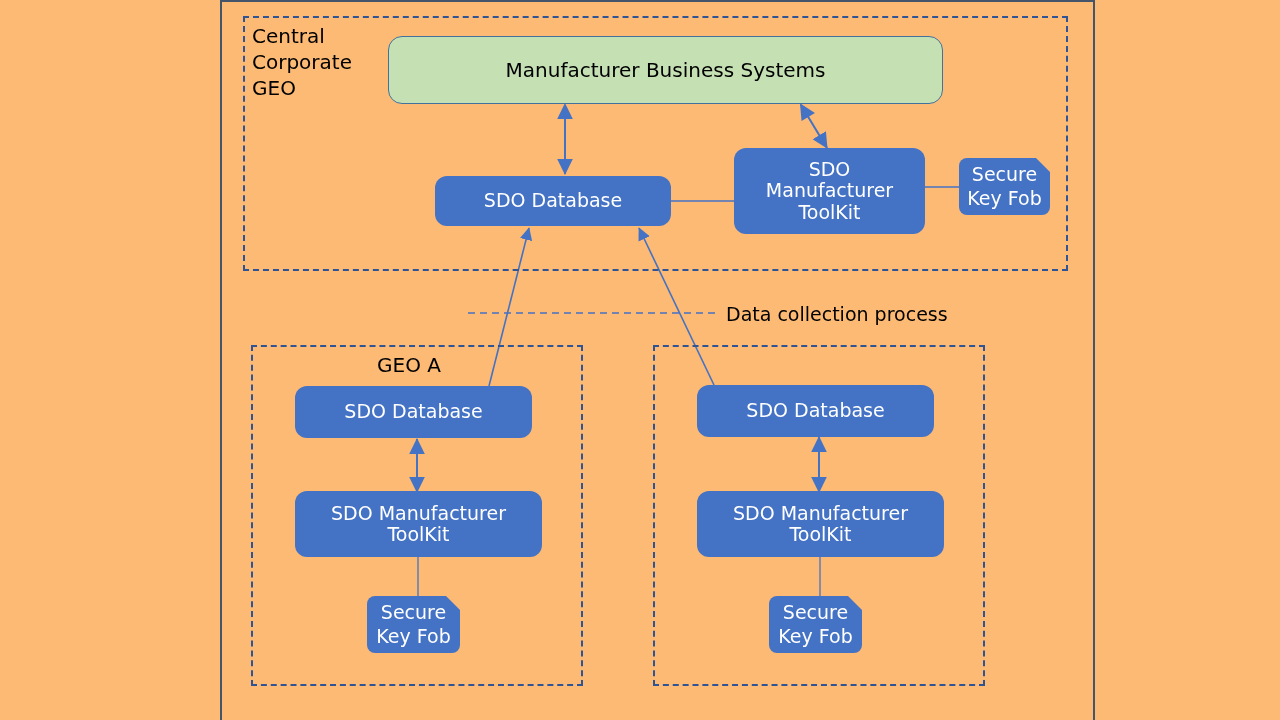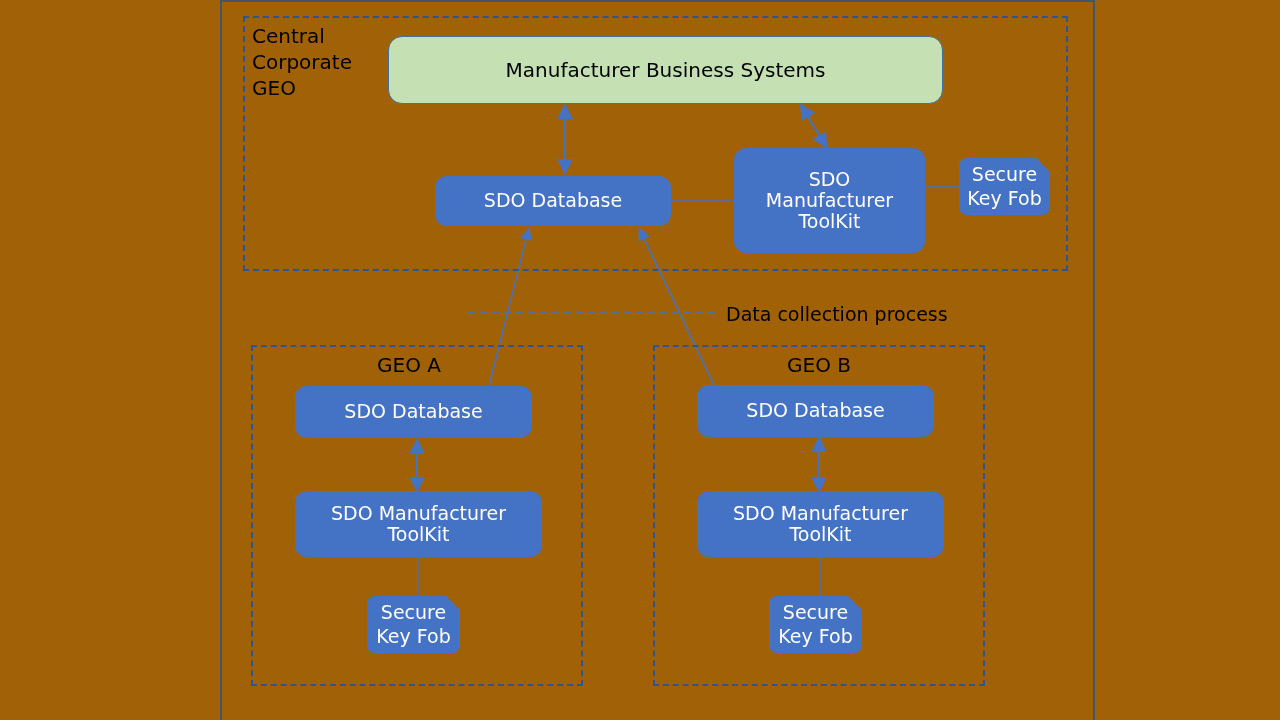--- a/index.html
+++ b/index.html
@@ -8,21 +8,21 @@
     padding: 0;
     background: #ffffff;
   }
   body {
     font-family: "DejaVu Sans", sans-serif;
   }
   #canvas {
     position: relative;
     width: 1280px;
     height: 720px;
-    background: #a16207;
+    background: #fdba74;
     overflow: hidden;
   }
 
   
   .outer-frame {
     position: absolute;
     left: 220px;
     top: 0px;
     width: 875px;
     height: 740px;
@@ -165,29 +165,28 @@
   <div class="dashed-group" style="left:251px; top:345px; width:332px; height:341px;"></div>
 
   <div class="dashed-group" style="left:653px; top:345px; width:332px; height:341px;"></div>
 
   <div class="group-label" style="left:252px; top:23px; width:140px;">Central
 Corporate
 GEO</div>
 
   <div class="group-label centered" style="left:243px; top:352px; width:332px;">GEO A</div>
 
-  <div class="group-label centered" style="left:653px; top:352px; width:332px;">GEO B</div>
 
   <div class="free-label" style="left:726px; top:303px;">Data collection process</div>
 
   <div class="node node-green" style="left:388px; top:36px; width:555px; height:68px;">Manufacturer Business Systems</div>
 
   <div class="node node-blue" style="left:435px; top:176px; width:236px; height:50px;">SDO Database</div>
 
-  <div class="node node-blue" style="left:734px; top:148px; width:191px; height:105px; white-space:pre-line;">SDO
+  <div class="node node-blue" style="left:734px; top:148px; width:191px; height:86px; white-space:pre-line;">SDO
 Manufacturer
 ToolKit</div>
 
   <div class="node node-fob" style="left:959px; top:158px; width:91px; height:57px; white-space:pre-line;">Secure
 Key Fob</div>
 
   <div class="node node-blue" style="left:295px; top:386px; width:237px; height:52px;">SDO Database</div>
 
   <div class="node node-blue" style="left:295px; top:491px; width:247px; height:66px; white-space:pre-line;">SDO Manufacturer
 ToolKit</div>

